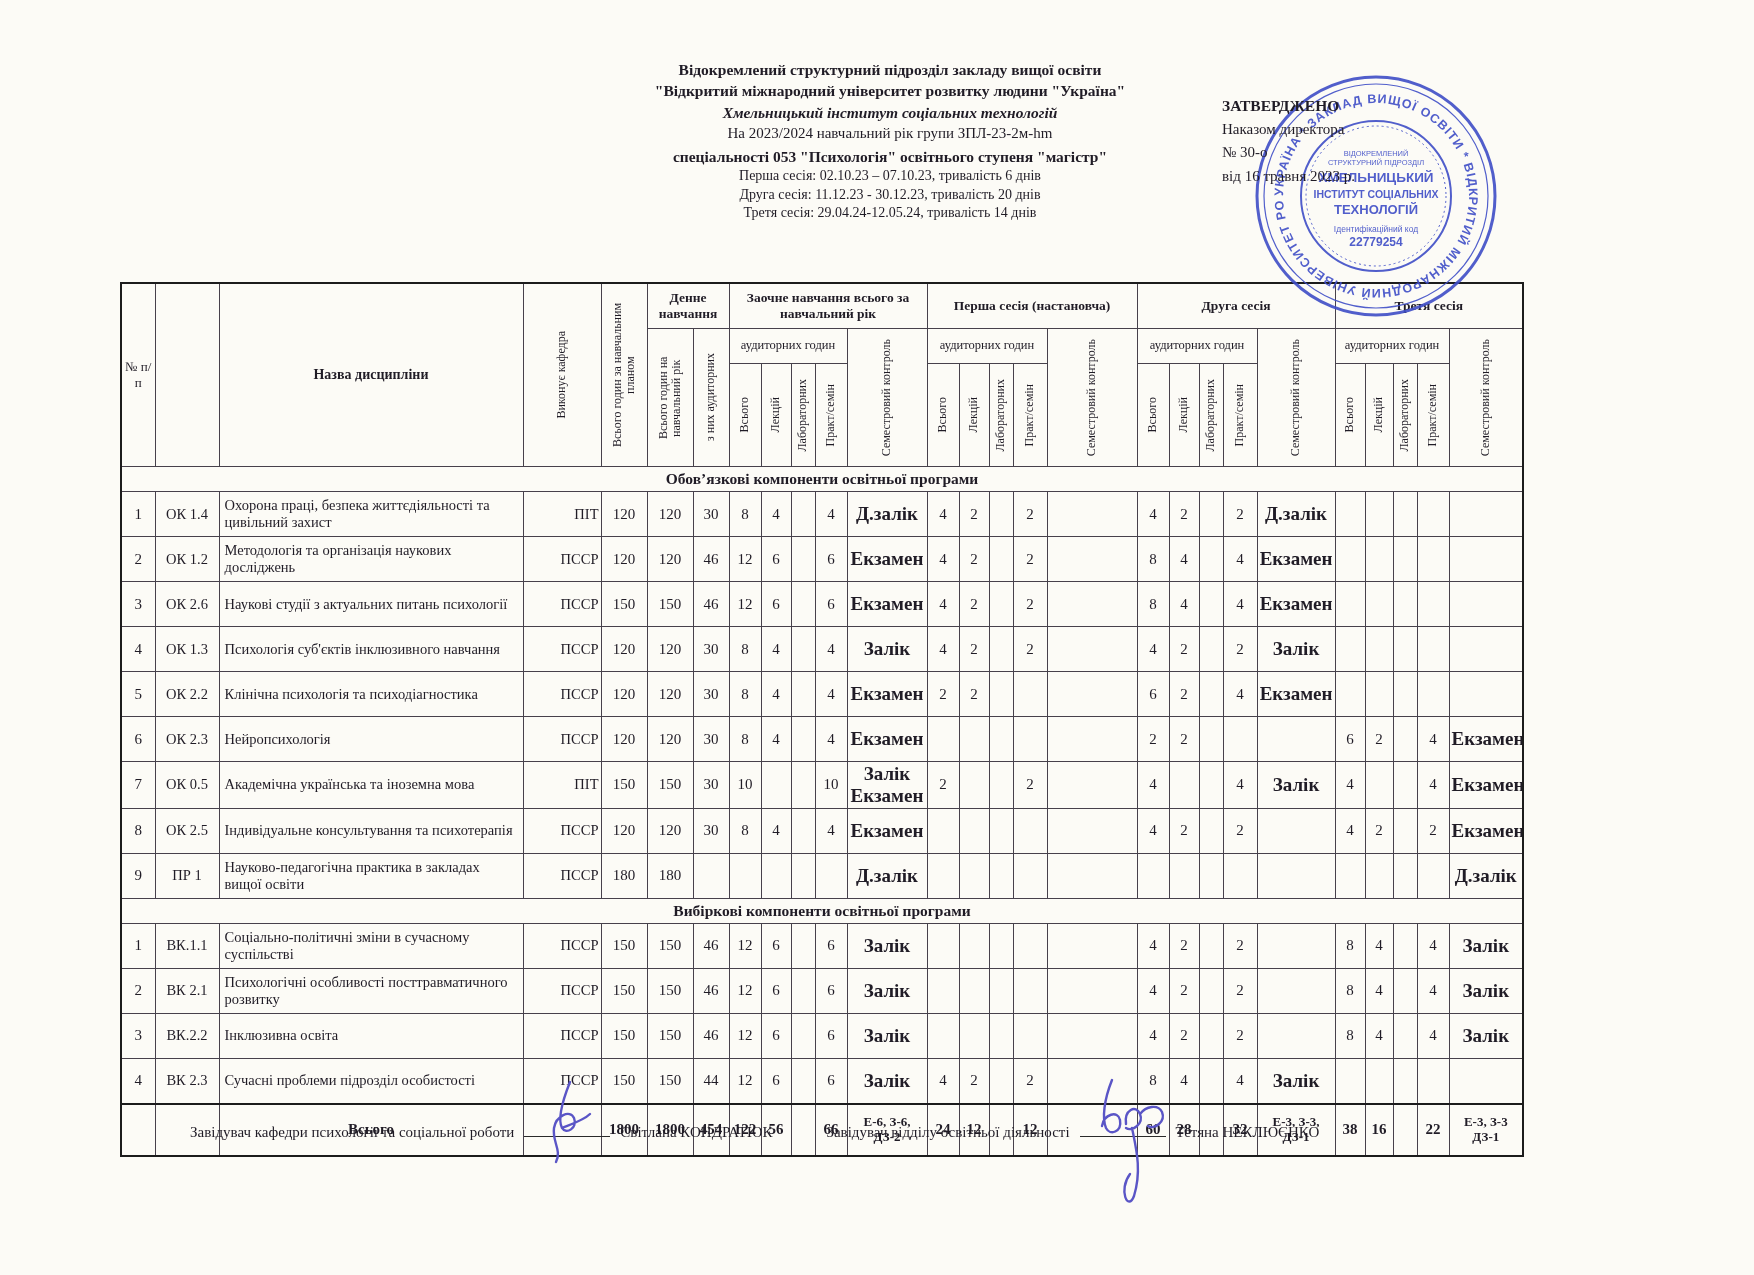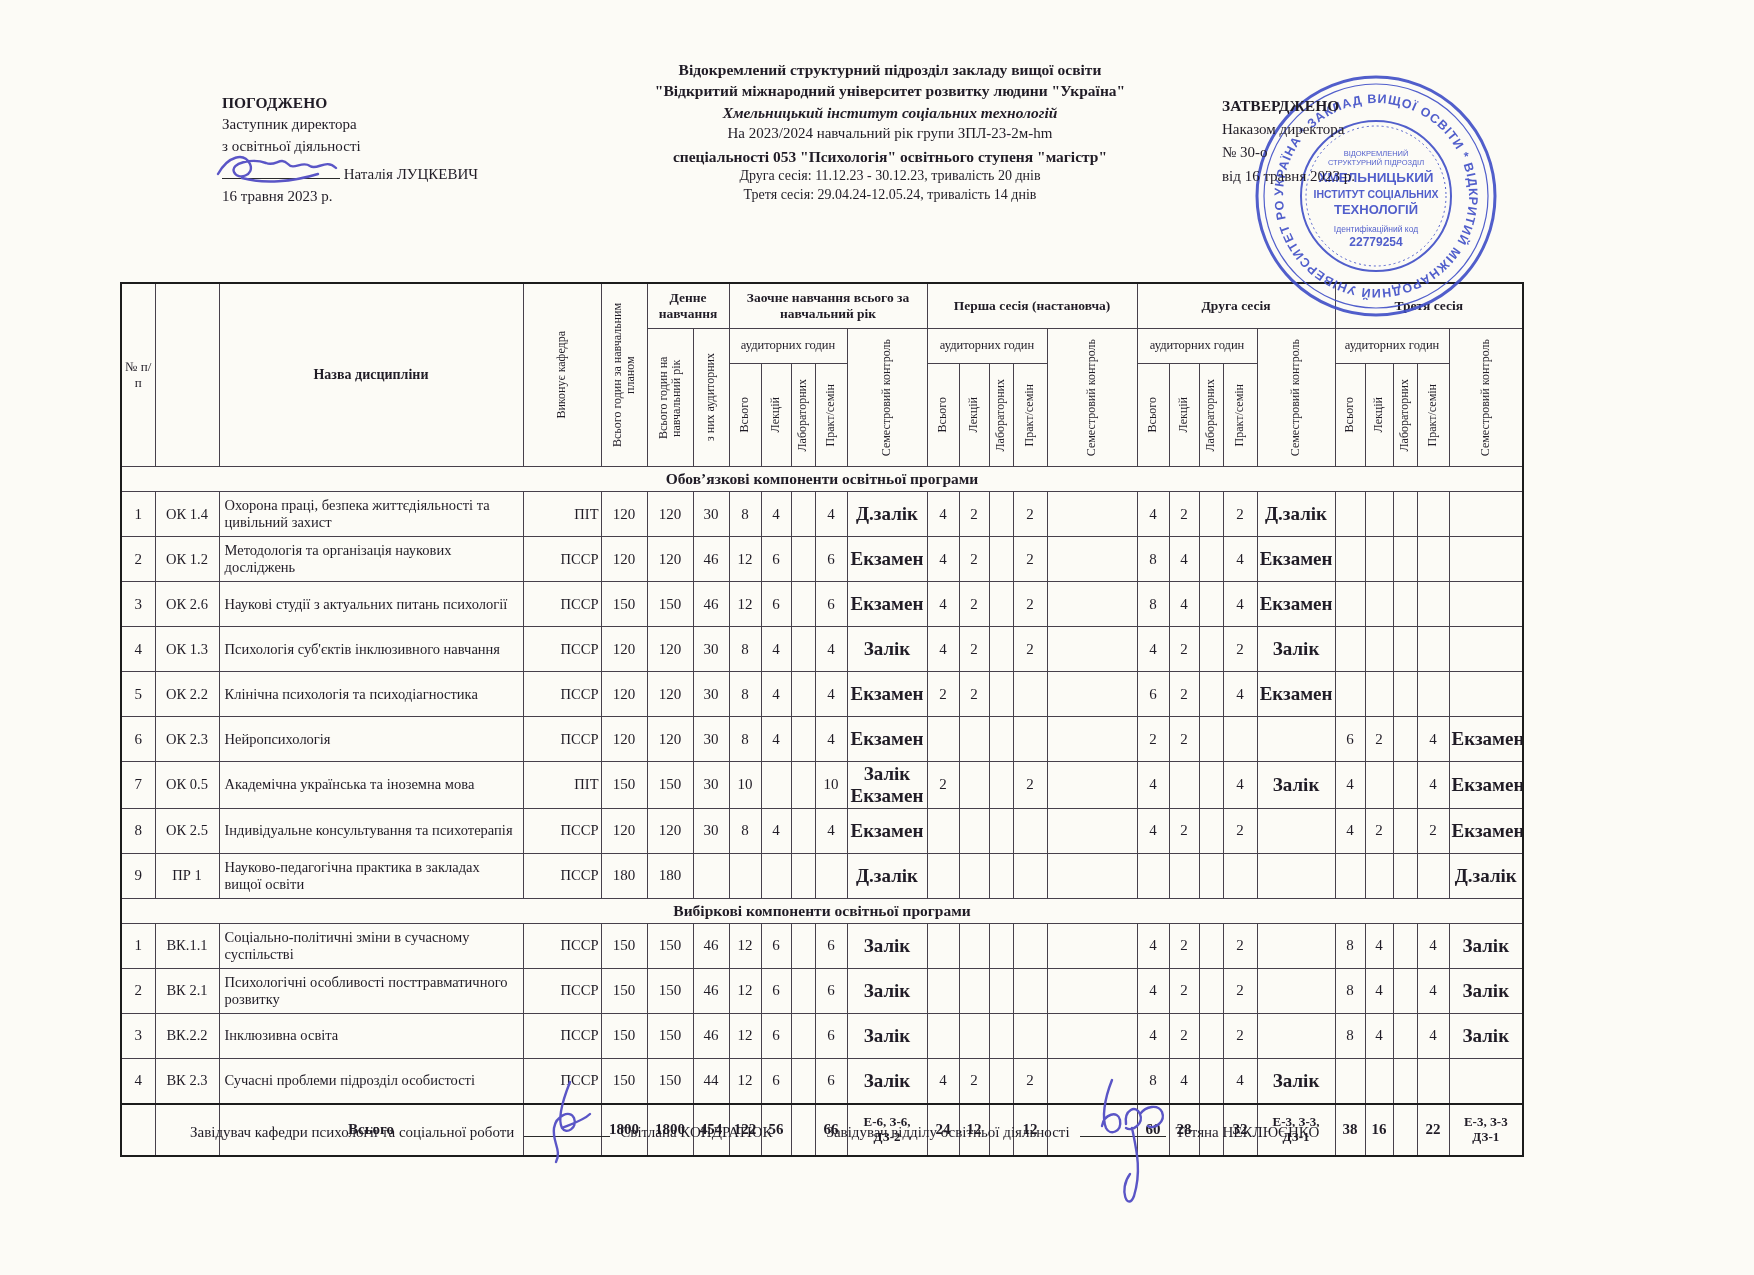--- a/index.html
+++ b/index.html
@@ -62,40 +62,28 @@
   .footer{position:absolute;left:190px;top:1122px;width:1340px;font-size:15px;display:flex;gap:54px;
           align-items:baseline;white-space:nowrap;}
   .fgrp{display:flex;gap:10px;align-items:baseline;}
   .sigwrap{display:inline-block;width:86px;border-bottom:1.4px solid #2a2a2a;height:14px;position:relative;}
 </style>
 </head>
 <body>
 
 <div class="page">
 
-  <div class="agreed">
-    <div class="ttl">ПОГОДЖЕНО</div>
-    <div>Заступник директора</div>
-    <div>з освітньої діяльності</div>
-    <div class="sigline">
-      <svg class="sig-svg" style="left:-8px;top:-16px;" width="140" height="46" viewBox="0 0 140 46">
-        <path class="sig-stroke" d="M4 30 C14 12 30 8 36 20 C41 31 24 37 20 28 C16 19 38 14 52 19 C62 23 66 12 74 20 C80 27 88 16 96 22 C103 27 112 14 122 24 M28 34 C50 40 78 38 104 30"></path>
-      </svg>
-      <span class="uline"></span>
-      <span>Наталія ЛУЦКЕВИЧ</span>
-    </div>
-    <div>16 травня 2023 р.</div>
-  </div>
 
   <div class="center-head">
     <div class="ch1">Відокремлений структурний підрозділ закладу вищої освіти</div>
     <div class="ch2">"Відкритий міжнародний університет розвитку людини "Україна"</div>
     <div class="ch3">Хмельницький інститут соціальних технологій</div>
     <div class="ch5">На 2023/2024 навчальний рік групи ЗПЛ-23-2м-hm</div>
     <div class="ch6">спеціальності 053 "Психологія" освітнього ступеня "магістр"</div>
+    <div class="chs">Перша сесія: 02.10.23 – 07.10.23, тривалість 6 днів</div>
     <div class="chs">Друга сесія:  11.12.23 - 30.12.23, тривалість 20 днів</div>
     <div class="chs">Третя сесія: 29.04.24-12.05.24,  тривалість 14 днів</div>
   </div>
 
   <div class="approved">
     <div class="ttl">ЗАТВЕРДЖЕНО</div>
     <div>Наказом директора</div>
     <div>№ 30-о</div>
     <div>від 16 травня 2023 р.</div>
   </div>

